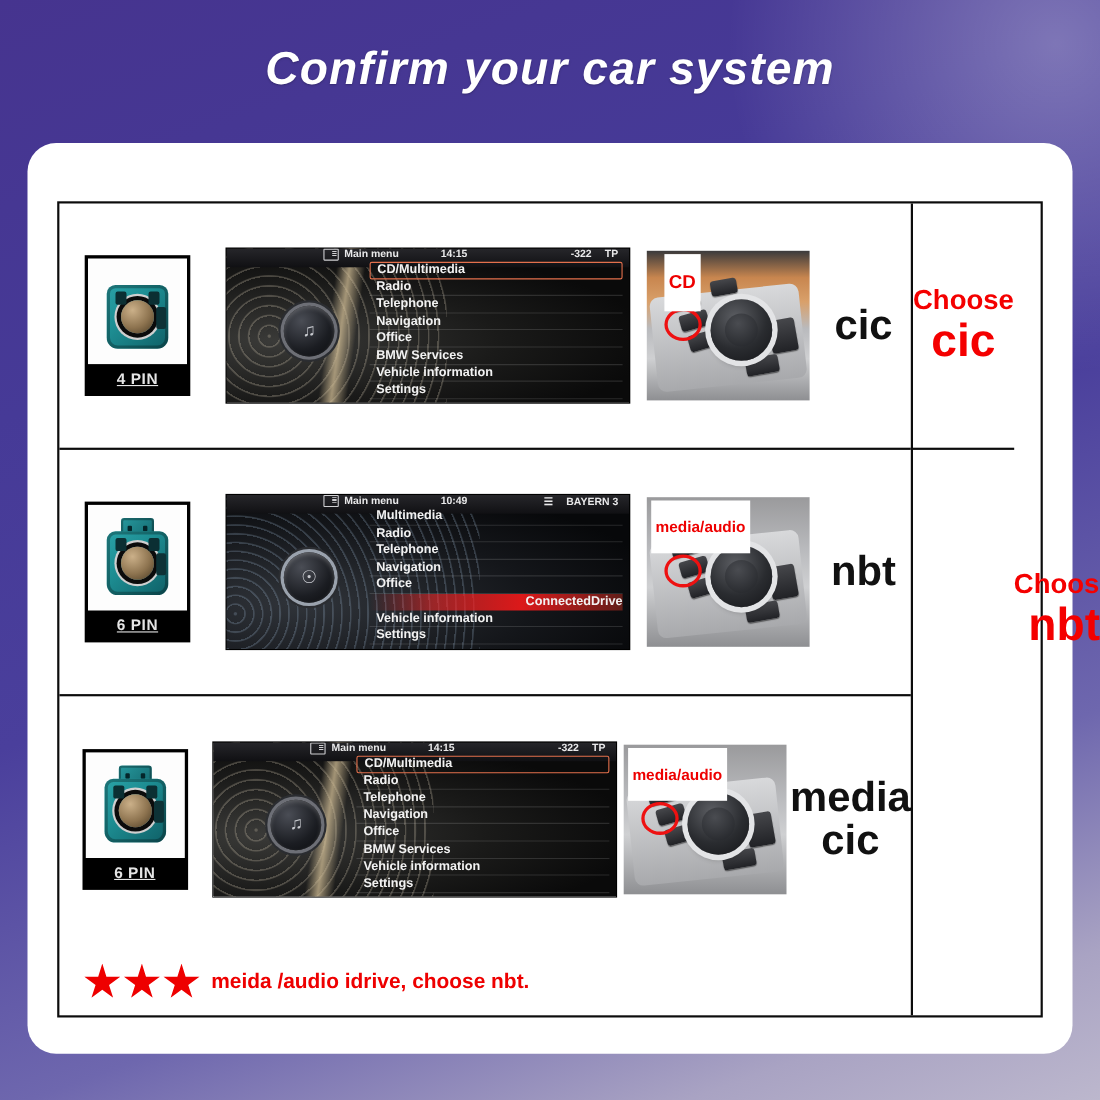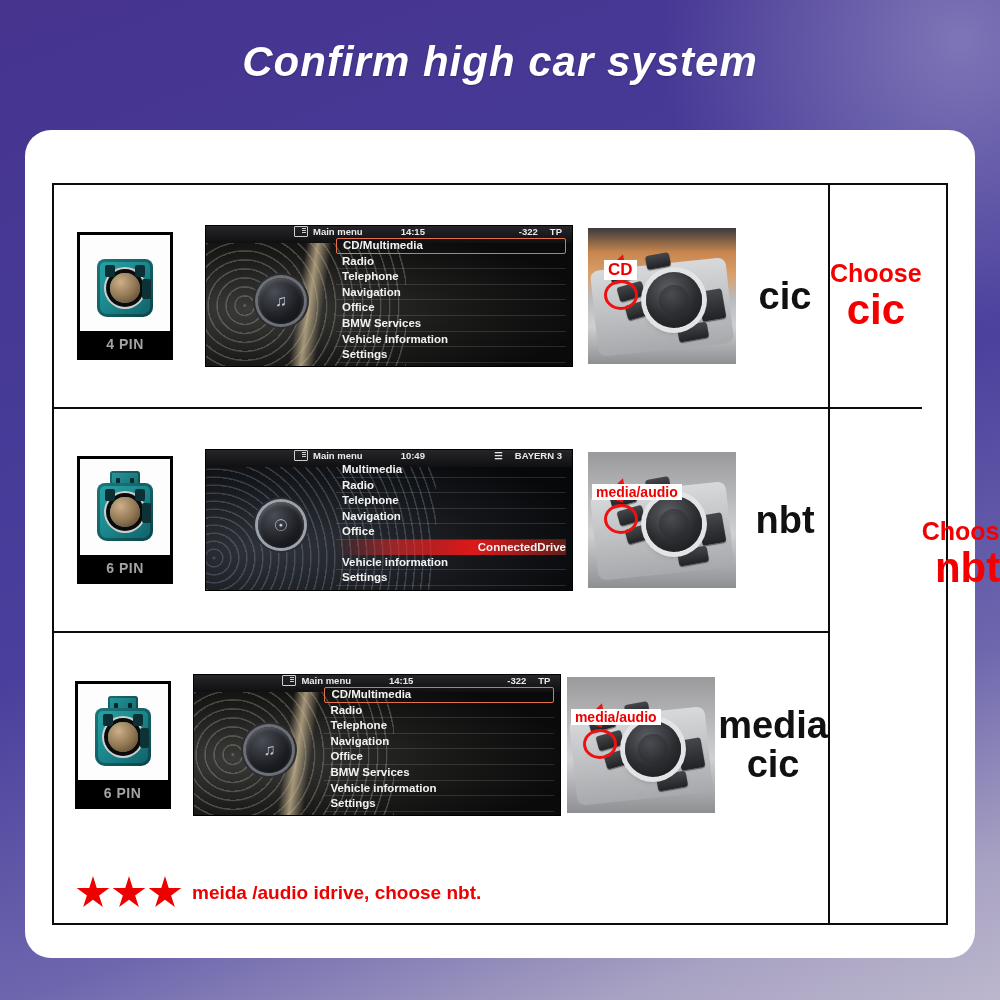--- a/index.html
+++ b/index.html
@@ -44,21 +44,21 @@
   .row.r2{height:224px;border-bottom:2px solid #0c0c0c;}
   .row.r3{flex:1;flex-direction:column;}
   .row-main{display:flex;align-items:center;height:224px;box-sizing:border-box;}
 
   
   .conn-cell{width:142px;display:flex;align-items:center;justify-content:center;}
   .conn-box{width:96px;height:128px;background:#000;display:flex;flex-direction:column;
             align-items:center;box-sizing:border-box;padding:3px;}
   .conn-pic{width:90px;height:96px;background:#fdfdfd;position:relative;overflow:hidden;}
   .conn-label{flex:1;display:flex;align-items:center;justify-content:center;
-              color:#a3a3a3;font-size:14px;font-weight:bold;letter-spacing:.5px;}
+              color:#e5e5e5;font-size:14px;font-weight:bold;letter-spacing:.5px;text-decoration:underline;}
   .plug{position:absolute;left:50%;transform:translateX(-50%);bottom:14px;
         width:56px;height:58px;background:linear-gradient(135deg,#2aa3a8 0%,#1d8d92 40%,#0f5f66 100%);
         border-radius:8px 8px 10px 10px;
         box-shadow:inset 0 0 0 3px rgba(0,0,0,.28);}
   .plug:before{content:"";position:absolute;left:50%;top:50%;transform:translate(-50%,-50%);
         width:30px;height:30px;border-radius:50%;
         background:radial-gradient(circle at 35% 30%,#cbb089 0%,#8e7450 55%,#4a3a23 100%);
         box-shadow:0 0 0 4px #0b0b0b, 0 0 0 6px #cfcfcf;}
   .plug .notch{position:absolute;left:8px;top:6px;width:10px;height:12px;background:#0b2f33;border-radius:2px;}
   .plug .notch.r{left:auto;right:8px;}
@@ -128,38 +128,38 @@
   .ctrl .b3{left:38px;top:74px;width:28px;height:15px;transform:rotate(-16deg);}
   .ctrl .b4{left:58px;top:26px;width:24px;height:14px;transform:rotate(-10deg);}
   .ctrl .b5{left:112px;top:62px;width:24px;height:30px;transform:rotate(-10deg);}
   .ctrl .b6{left:90px;top:96px;width:30px;height:16px;transform:rotate(-10deg);}
   .ctrl .hicircle{position:absolute;left:16px;top:52px;width:28px;height:24px;border:3px solid #ee1111;border-radius:50%;}
   .ctrl .arrow{position:absolute;left:26px;top:26px;width:0;height:0;
     border-left:7px solid transparent;border-right:7px solid transparent;border-bottom:13px solid #ee1111;
     transform:rotate(18deg);}
   .ctrl .arrow-stem{position:absolute;left:30px;top:36px;width:7px;height:14px;background:#ee1111;transform:rotate(18deg);}
   .ctrl .tag{position:absolute;left:4px;top:3px;background:#fff;color:#ee0000;
-    font-weight:bold;font-size:14px;padding:0 4px;white-space:nowrap;margin-top:29px;}
+    font-weight:bold;font-size:14px;padding:16px 4px;white-space:nowrap;}
   .ctrl .tag.cd{font-size:17px;left:16px;}
 
   
   .lbl-cell{flex:1;display:flex;flex-direction:column;align-items:center;justify-content:center;
     color:#111;font-weight:bold;font-size:38px;line-height:1.02;}
 
   
   .note{display:flex;align-items:center;padding:6px 0 0 22px;flex:1;}
   .stars{display:flex;gap:2px;margin-right:10px;}
   .star{width:34px;height:34px;background:#ee0000;
     clip-path:polygon(50% 0%,61% 35%,98% 35%,68% 57%,79% 91%,50% 70%,21% 91%,32% 57%,2% 35%,39% 35%);}
   .note-text{color:#ee0000;font-weight:bold;font-size:19px;line-height:1.5;}
 </style>
 </head>
 <body>
 
-<div class="page-title">Confirm high car system</div>
+<div class="page-title">Confirm your car system</div>
 
 <div class="card">
   <div class="table">
 
     <div class="left-col">
 
       <div class="row r1">
         <div class="conn-cell">
           <div class="conn-box">
             <div class="conn-pic">

